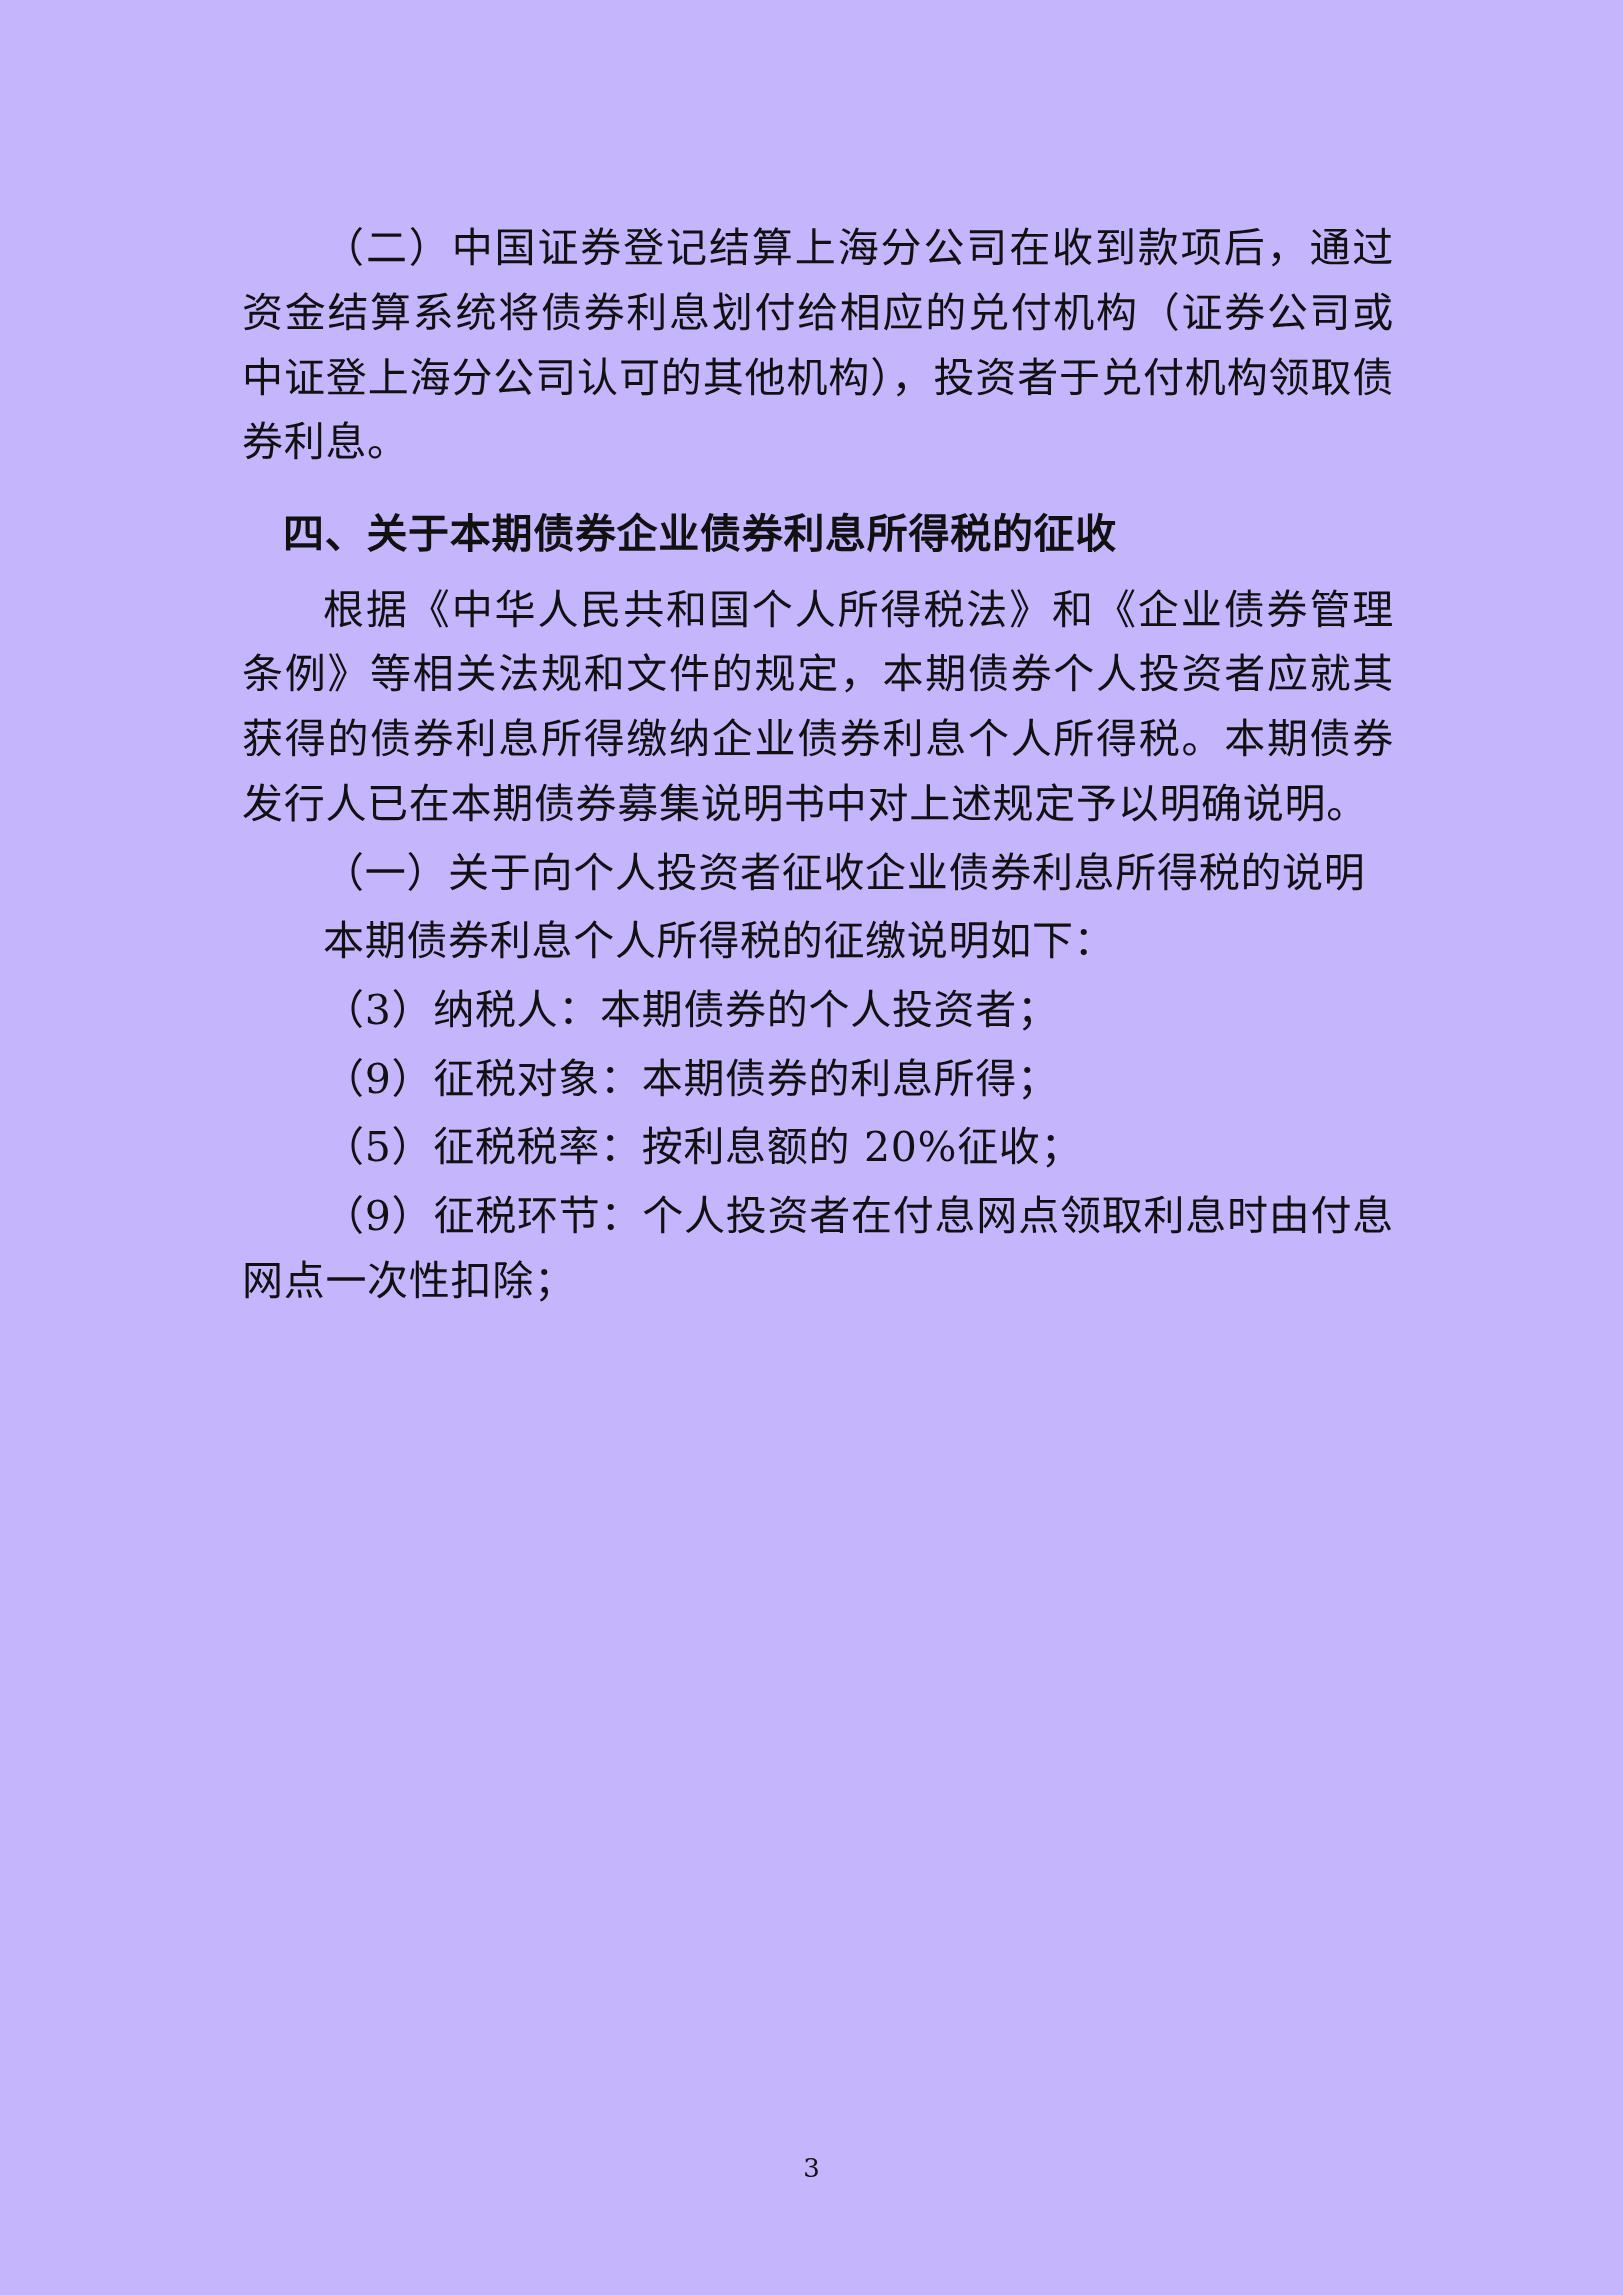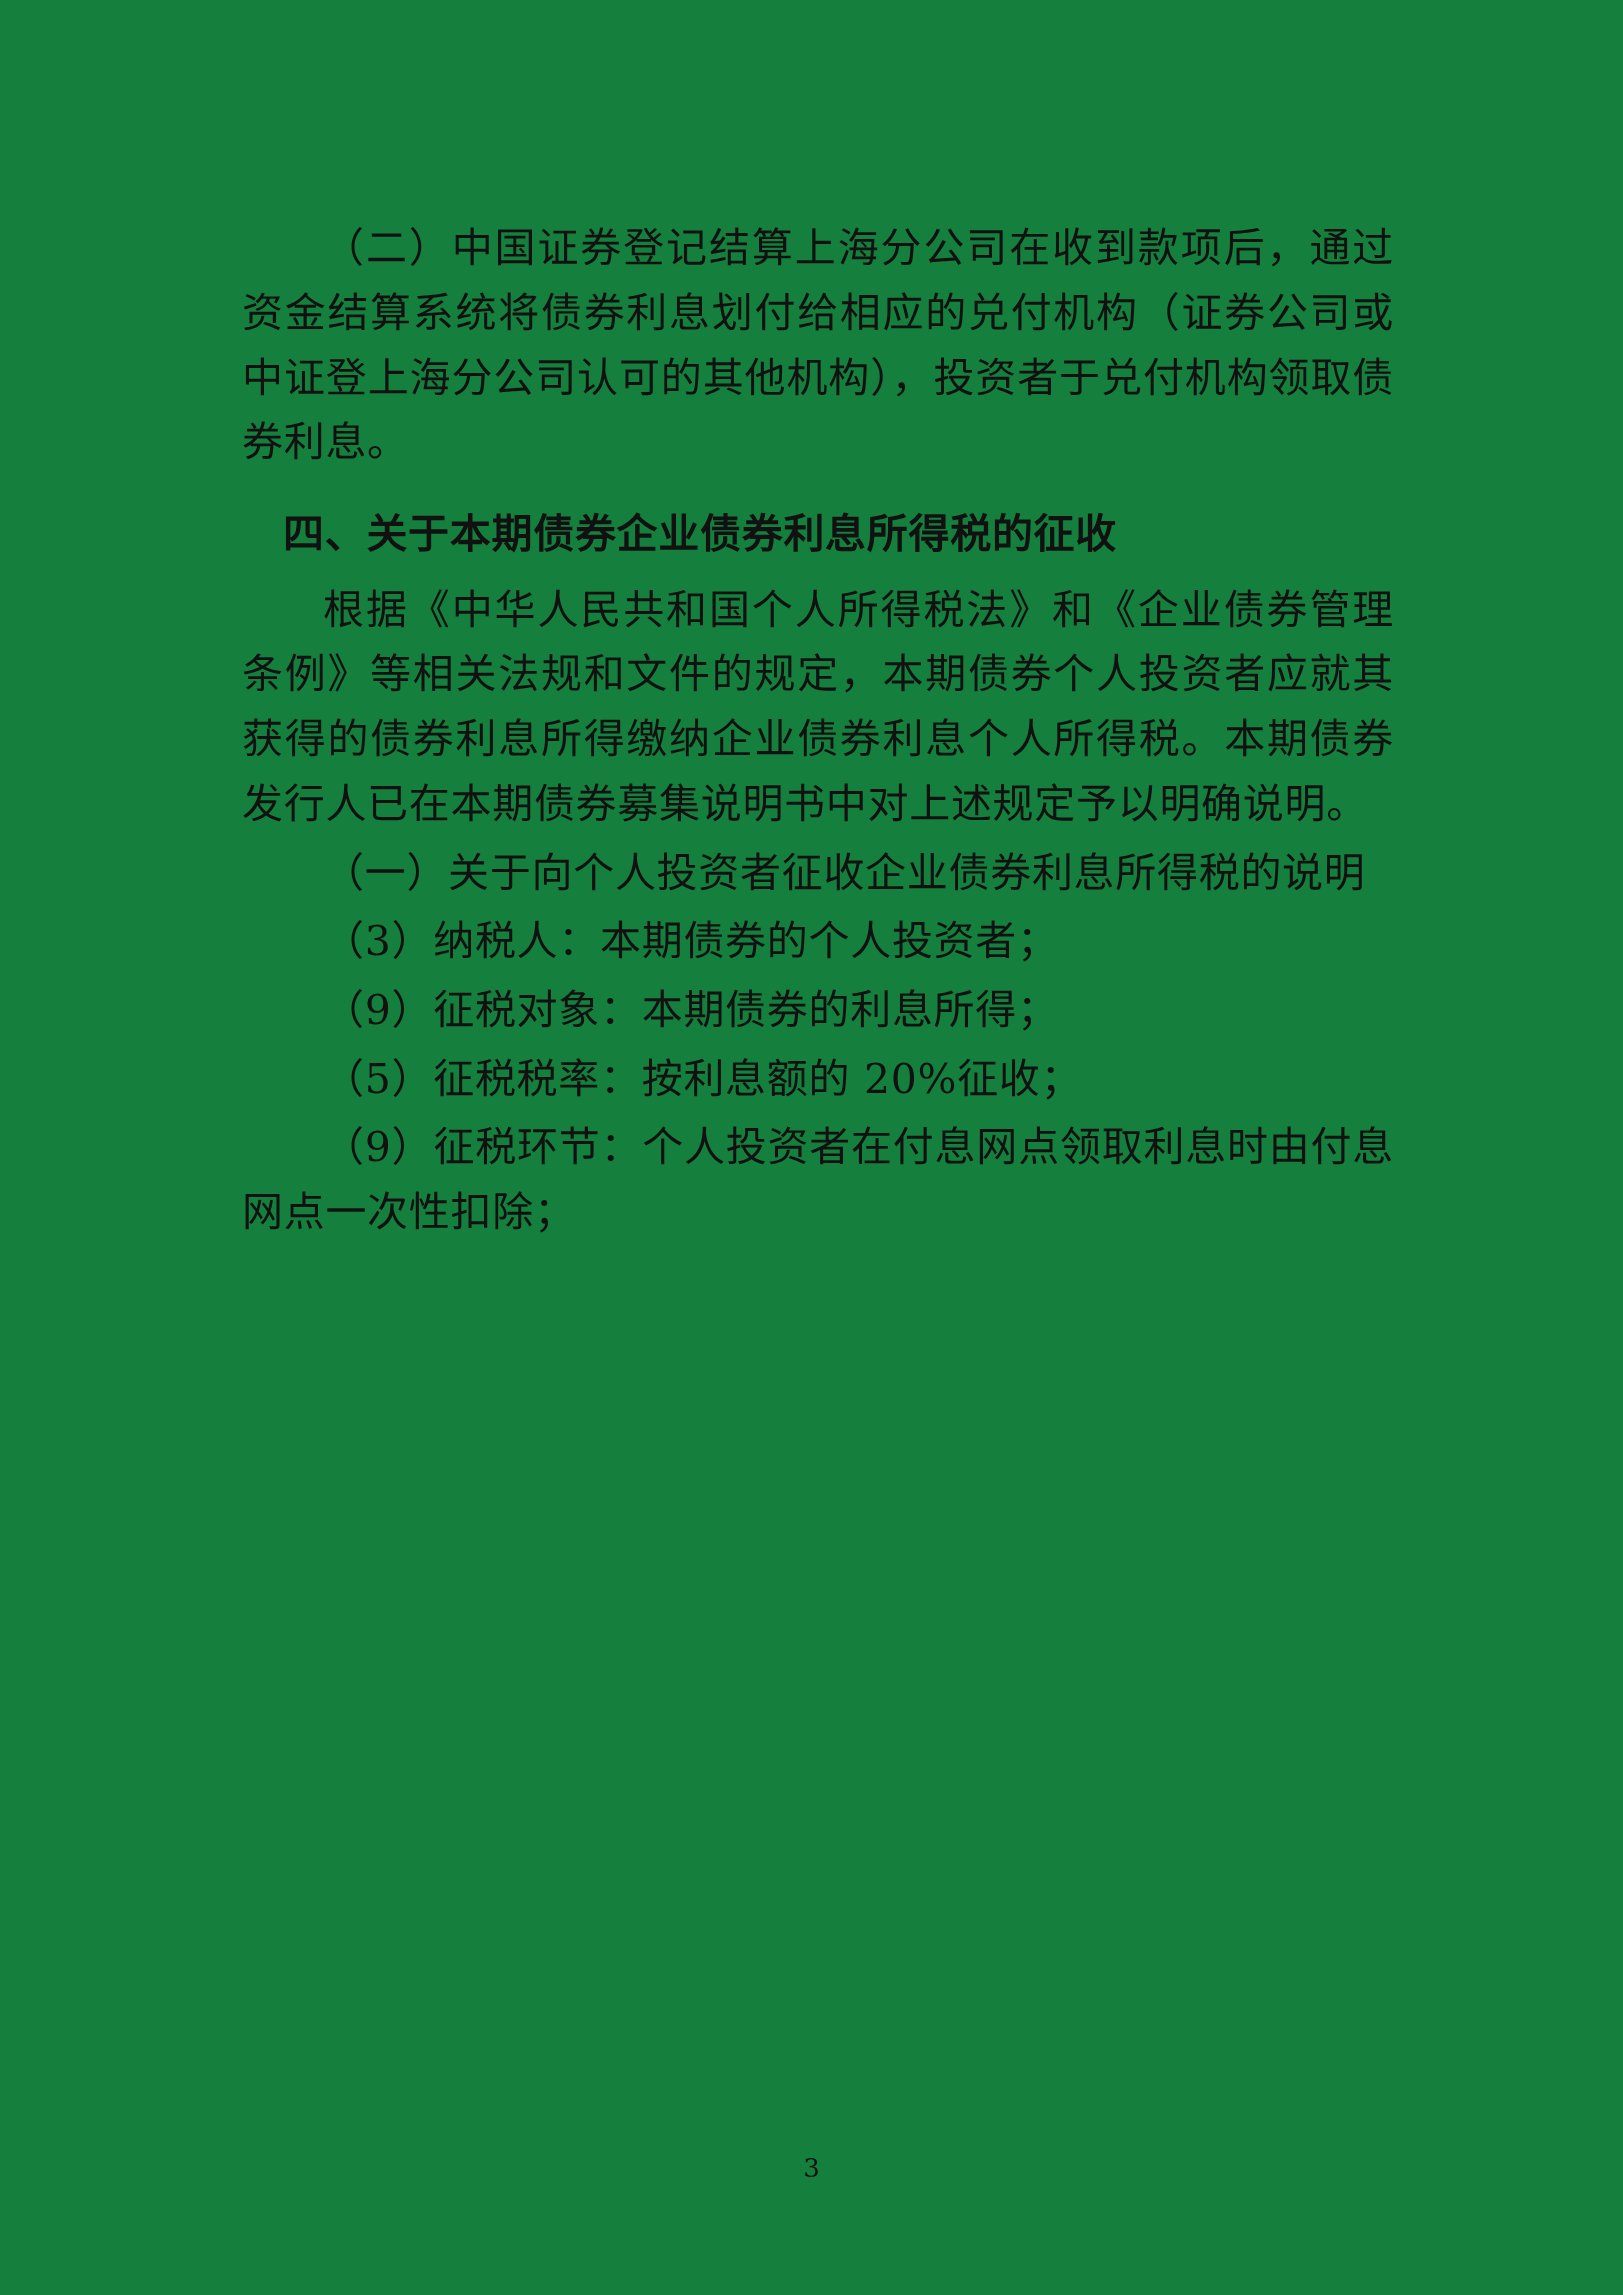--- a/index.html
+++ b/index.html
@@ -9,21 +9,21 @@
     background: #ffffff;
   }
   body {
     font-family: "DejaVu Serif", "Liberation Serif", serif;
     color: #111111;
   }
   .page {
     position: relative;
     width: 1623px;
     height: 2295px;
-    background: #15803d;
+    background: #c4b5fd;
     box-sizing: border-box;
     overflow: hidden;
   }
   .content {
     position: absolute;
     left: 242px;
     top: 216px;
     width: 1152px;
   }
   .para {
@@ -65,20 +65,21 @@
 
     <div class="spacer-sm"></div>
 
     <h2 class="heading">四、关于本期债券企业债券利息所得税的征收</h2>
 
     <p class="para">根据《中华人民共和国个人所得税法》和《企业债券管理条例》等相关法规和文件的规定，本期债券个人投资者应就其获得的债券利息所得缴纳企业债券利息个人所得税。本期债券发行人已在本期债券募集说明书中对上述规定予以明确说明。</p>
 
     <p class="para">（一）关于向个人投资者征收企业债券利息所得税的说明</p>
 
 
+    <p class="para">本期债券利息个人所得税的征缴说明如下：</p>
 
     <p class="para">（3）纳税人：本期债券的个人投资者；</p>
 
     <p class="para">（9）征税对象：本期债券的利息所得；</p>
 
     <p class="para">（5）征税税率：按利息额的 20%征收；</p>
 
     <p class="para">（9）征税环节：个人投资者在付息网点领取利息时由付息网点一次性扣除；</p>
 
   </div>

